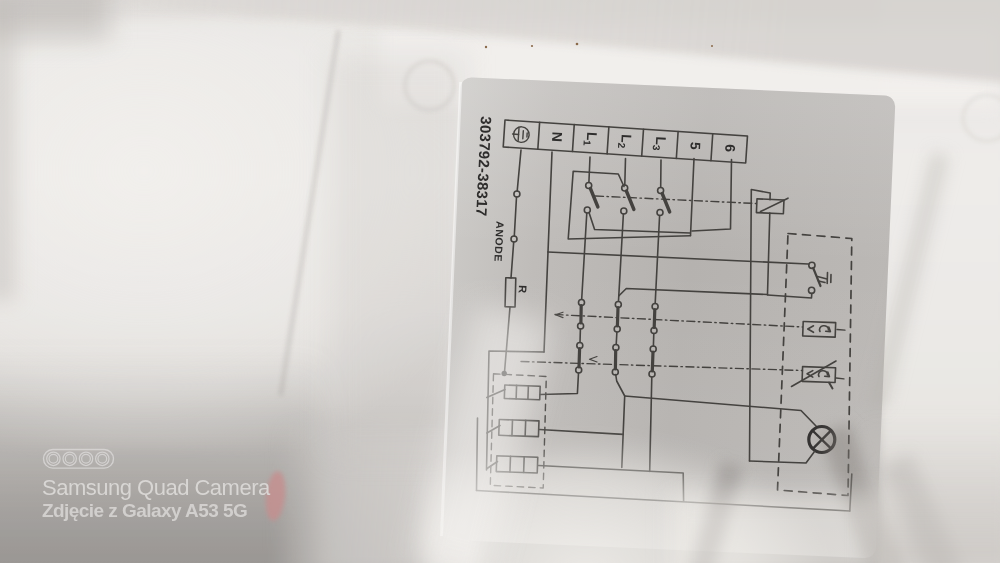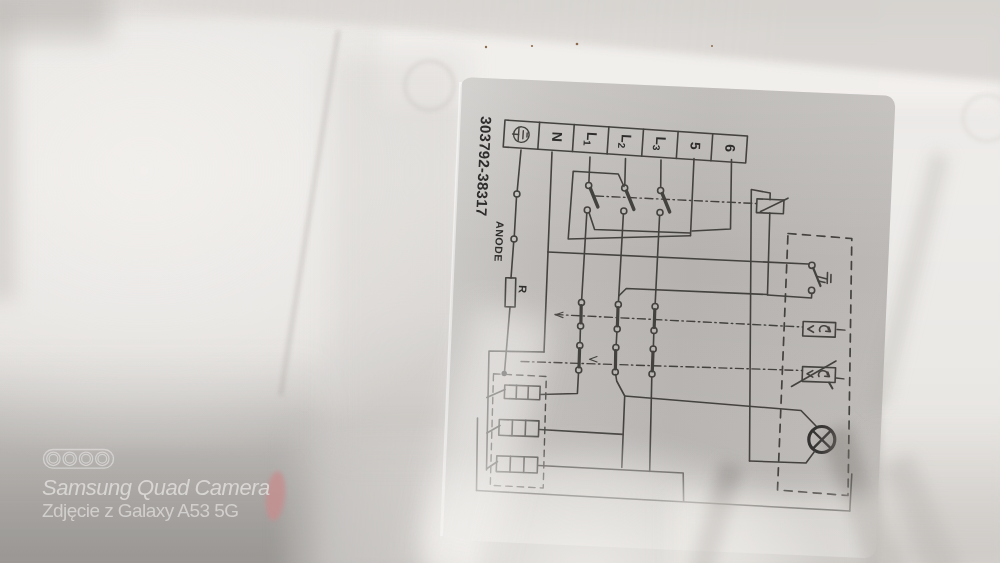--- a/index.html
+++ b/index.html
@@ -326,15 +326,15 @@
       <circle cx="15.4" cy="14.8" r="4.35"></circle>
     <circle cx="31.7" cy="14.8" r="6.7"></circle>
       <circle cx="31.7" cy="14.8" r="4.35"></circle>
     <circle cx="48" cy="14.8" r="6.7"></circle>
       <circle cx="48" cy="14.8" r="4.35"></circle>
     <circle cx="64.3" cy="14.8" r="6.7"></circle>
       <circle cx="64.3" cy="14.8" r="4.35"></circle>
   </g>
 </svg>
 
-<div class="abs" style="left:42px;top:475px;font-size:22px;color:rgba(218,216,214,0.95);letter-spacing:-0.5px;font-style:italic;">Samsung Quad Camera</div>
-
-<div class="abs" style="left:42px;top:500px;font-size:19px;font-weight:normal;color:rgba(212,210,208,0.95);letter-spacing:-0.55px;text-align:center;">Zdjęcie z Galaxy A53 5G</div>
+<div class="abs" style="left:42px;top:475px;font-size:22px;color:rgba(218,216,214,0.95);letter-spacing:-0.5px;">Samsung Quad Camera</div>
+
+<div class="abs" style="left:42px;top:500px;font-size:19px;font-weight:bold;color:rgba(212,210,208,0.95);letter-spacing:-0.55px;text-align:center;">Zdjęcie z Galaxy A53 5G</div>
 
 </body></html>

